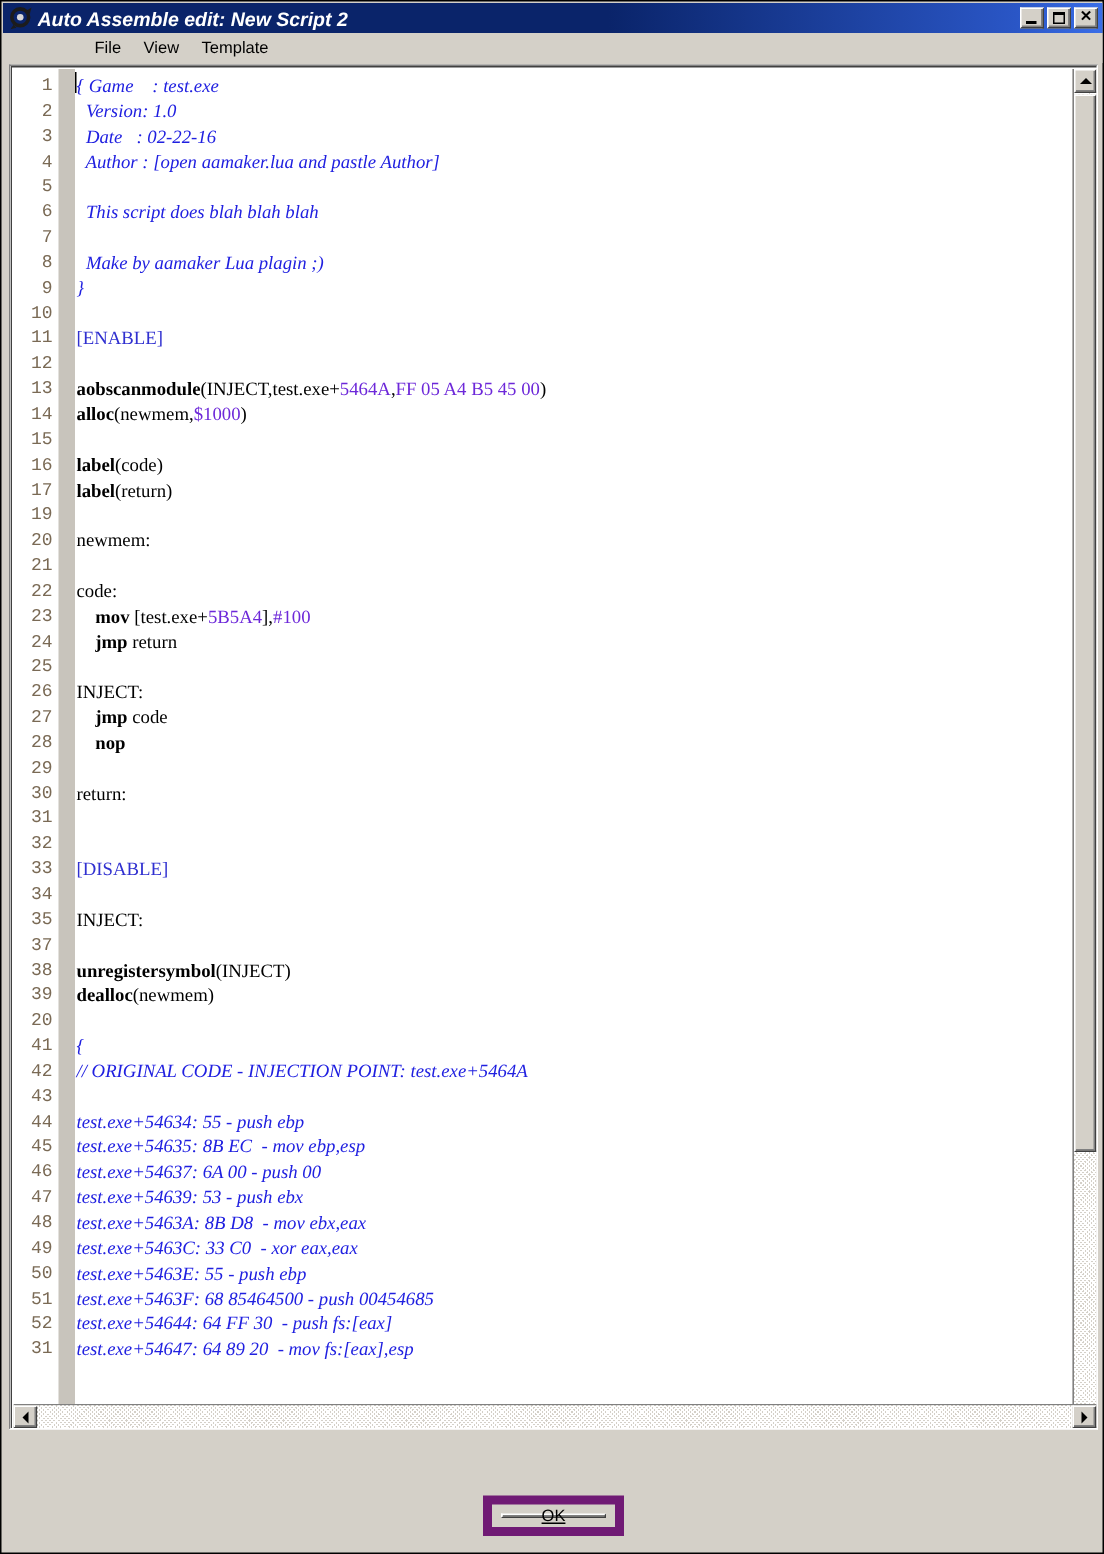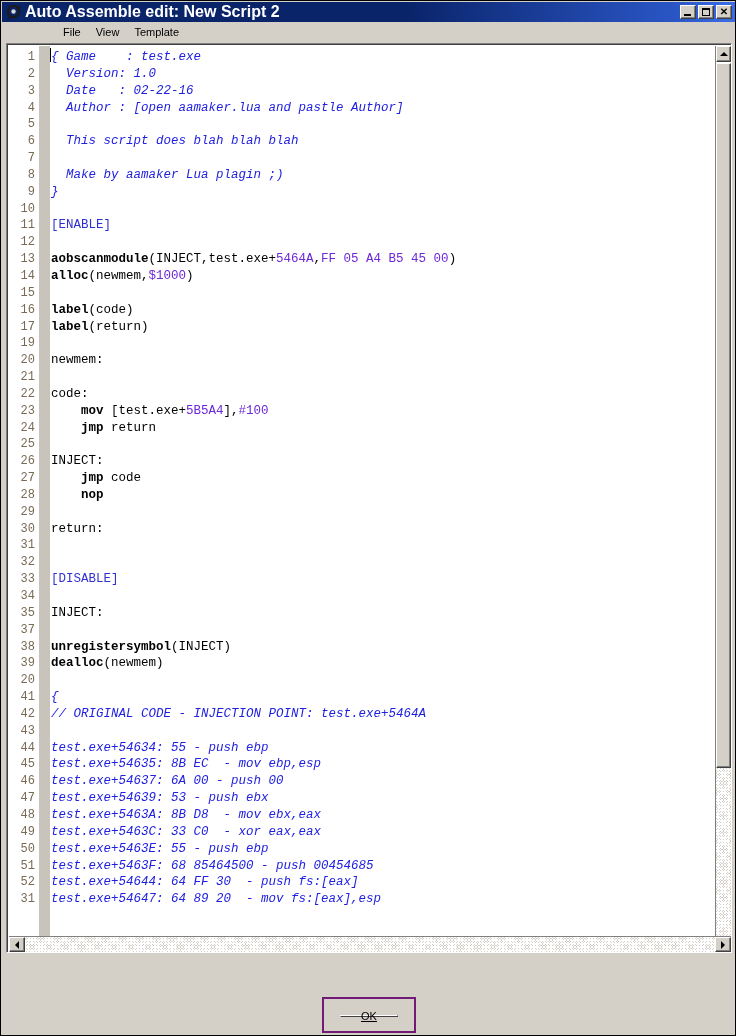--- a/index.html
+++ b/index.html
@@ -35,26 +35,27 @@
     box-sizing: border-box;
   }
   .title-icon {
     width: 16px; height: 16px;
     margin: 0 3px 0 2px;
     flex: none;
     position: relative;
   }
   .title-text {
     color: #ffffff;
-    font-size: 16px;
+    font-size: 13px;
     font-weight: bold;
     letter-spacing: 0px;
     white-space: nowrap;
     flex: 1 1 auto;
     overflow: hidden;
+    font-style: italic;
   }
   .win-buttons {
     display: flex;
     gap: 2px;
     padding-right: 2px;
     flex: none;
   }
   .win-btn {
     width: 16px; height: 14px;
     background: #d4d0c8;
@@ -170,20 +171,21 @@
     text-align: right;
     color: #7a6a55;
     font-family: "Liberation Mono", monospace;
     font-size: 12px;
   }
   .src {
     position: absolute;
     left: 42px;
     white-space: pre;
     color: #000000;
+    font-family: Liberation Serif, serif;
   }
   .cm { color: #2020e0; font-style: italic; }
   .kw { color: #000000; font-weight: bold; }
   .num { color: #6d28d9; }
   .blu { color: #3030d0; }
   .pl  { color: #000000; }
 
   .caret {
     position: absolute;
     left: 41px; top: 2px;
@@ -248,22 +250,22 @@
   .arrow-up    { border-left: 4px solid transparent; border-right: 4px solid transparent; border-bottom: 4px solid #000; }
   .arrow-down  { border-left: 4px solid transparent; border-right: 4px solid transparent; border-top: 4px solid #000; }
   .arrow-left  { border-top: 4px solid transparent; border-bottom: 4px solid transparent; border-right: 4px solid #000; }
   .arrow-right { border-top: 4px solid transparent; border-bottom: 4px solid transparent; border-left: 4px solid #000; }
 
   
   .ok-wrap {
     position: absolute;
     left: 321px; top: 996px;
     width: 94px; height: 27px;
-    border: 2px solid #701a75;
-    padding: 16px;
+    border: 6px solid #701a75;
+    padding: 6px;
     box-sizing: border-box;
     background: #d4d0c8;
     text-decoration: underline;
   }
   .ok-btn {
     width: 100%; height: 100%;
     background: #d4d0c8;
     border-top: 1px solid #ffffff;
     border-left: 1px solid #ffffff;
     border-right: 1px solid #404040;

